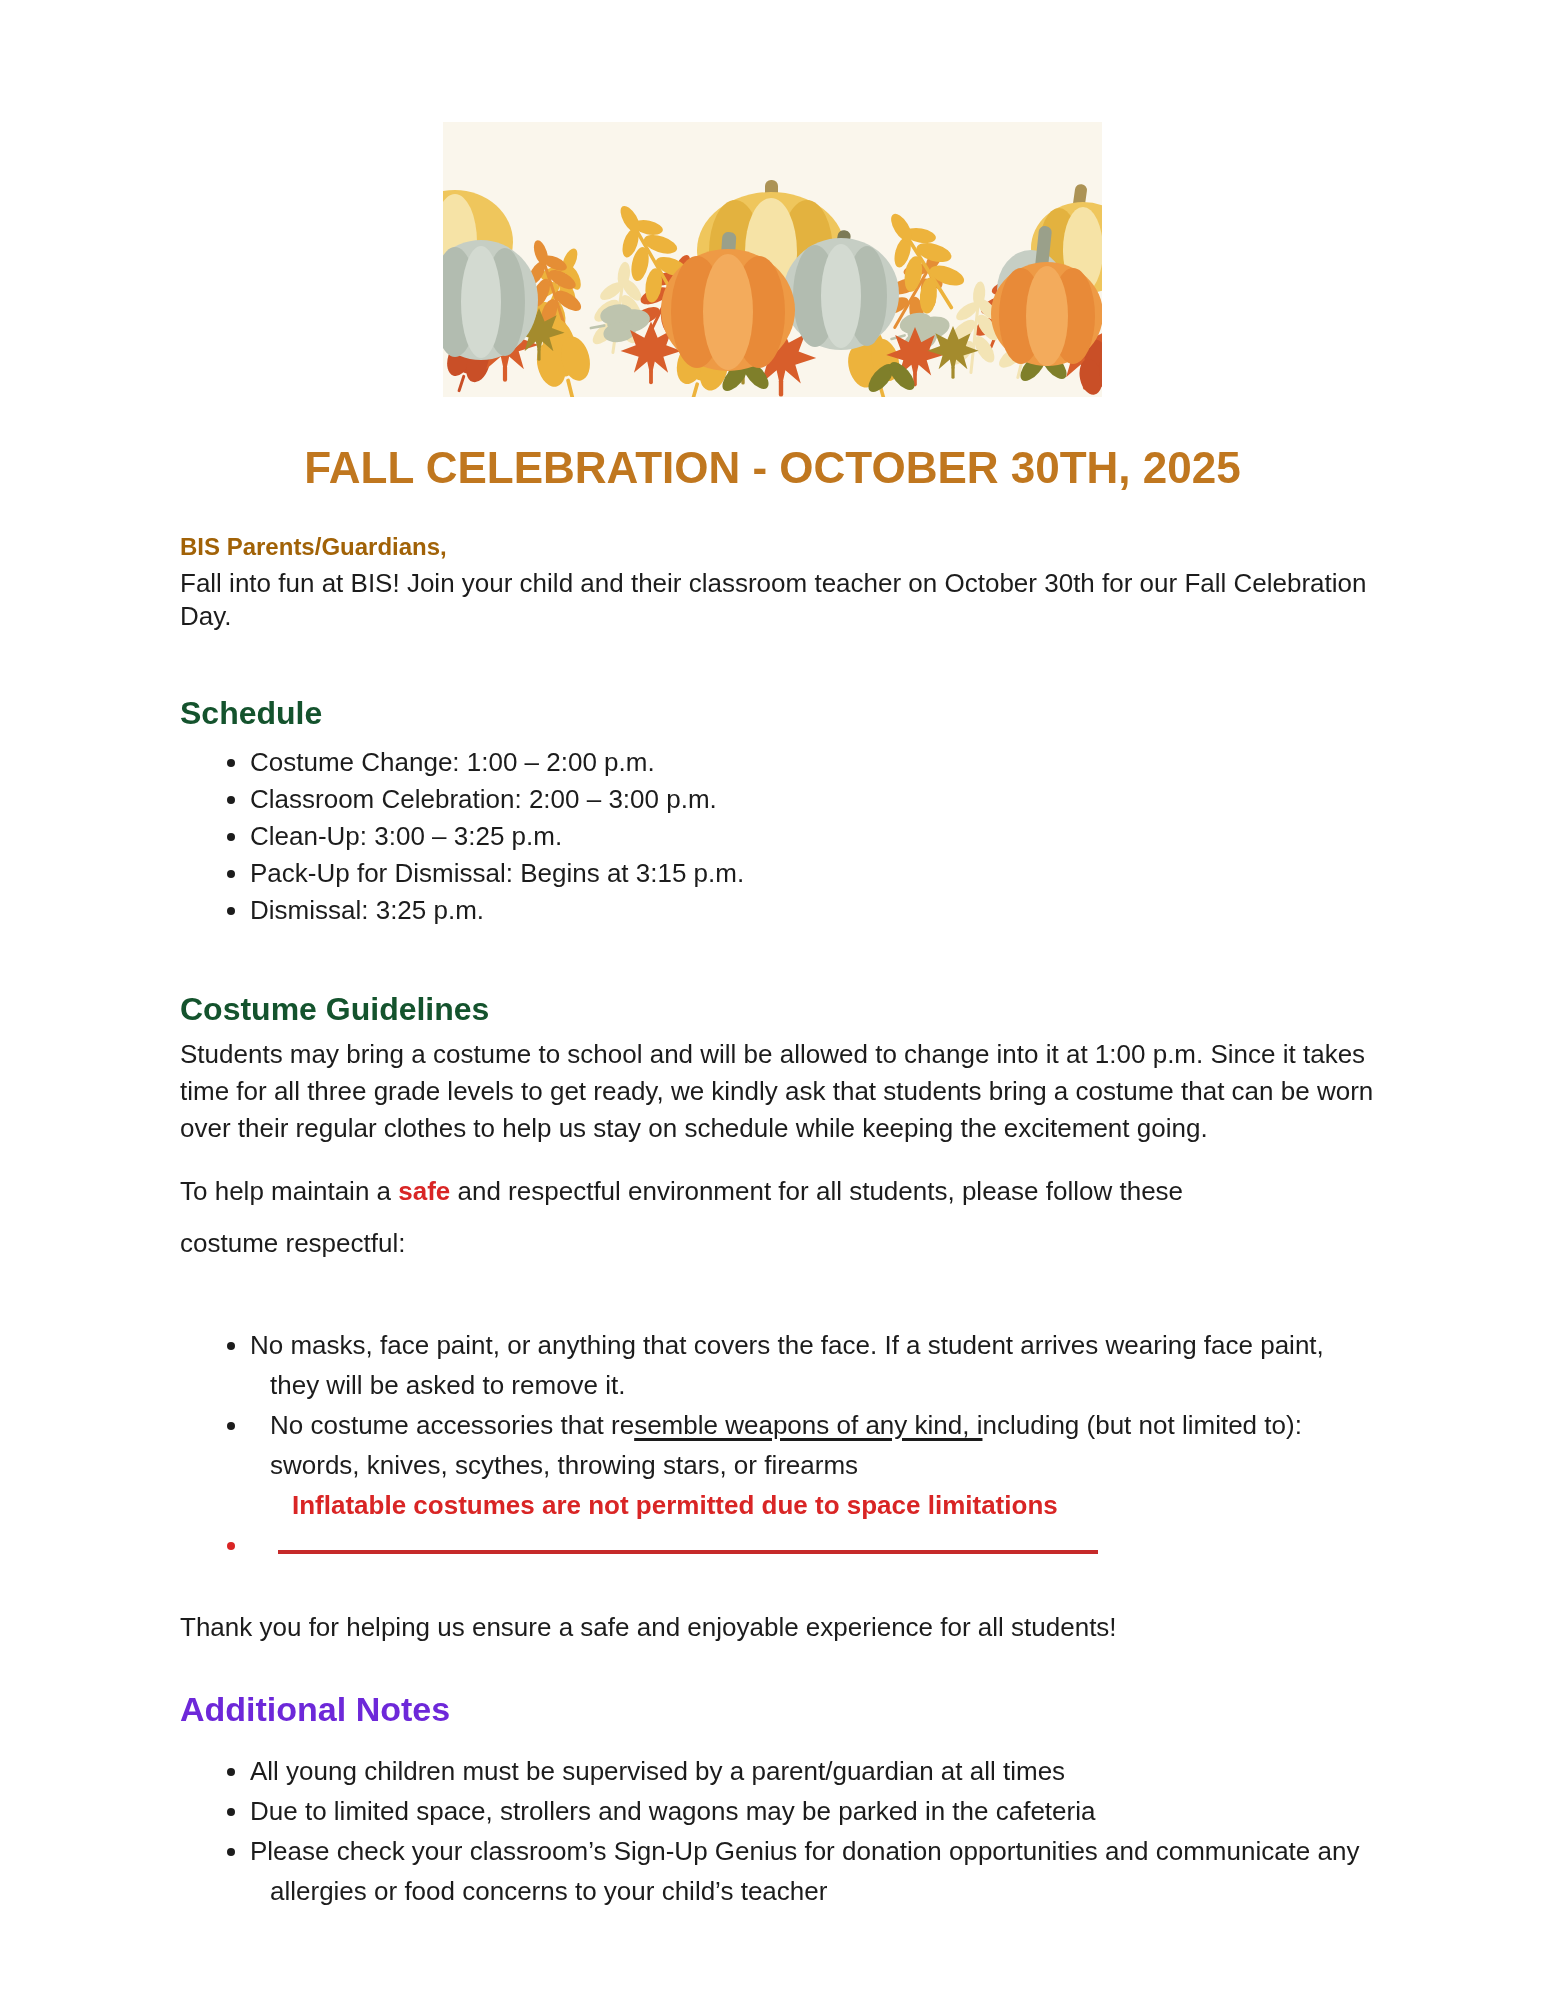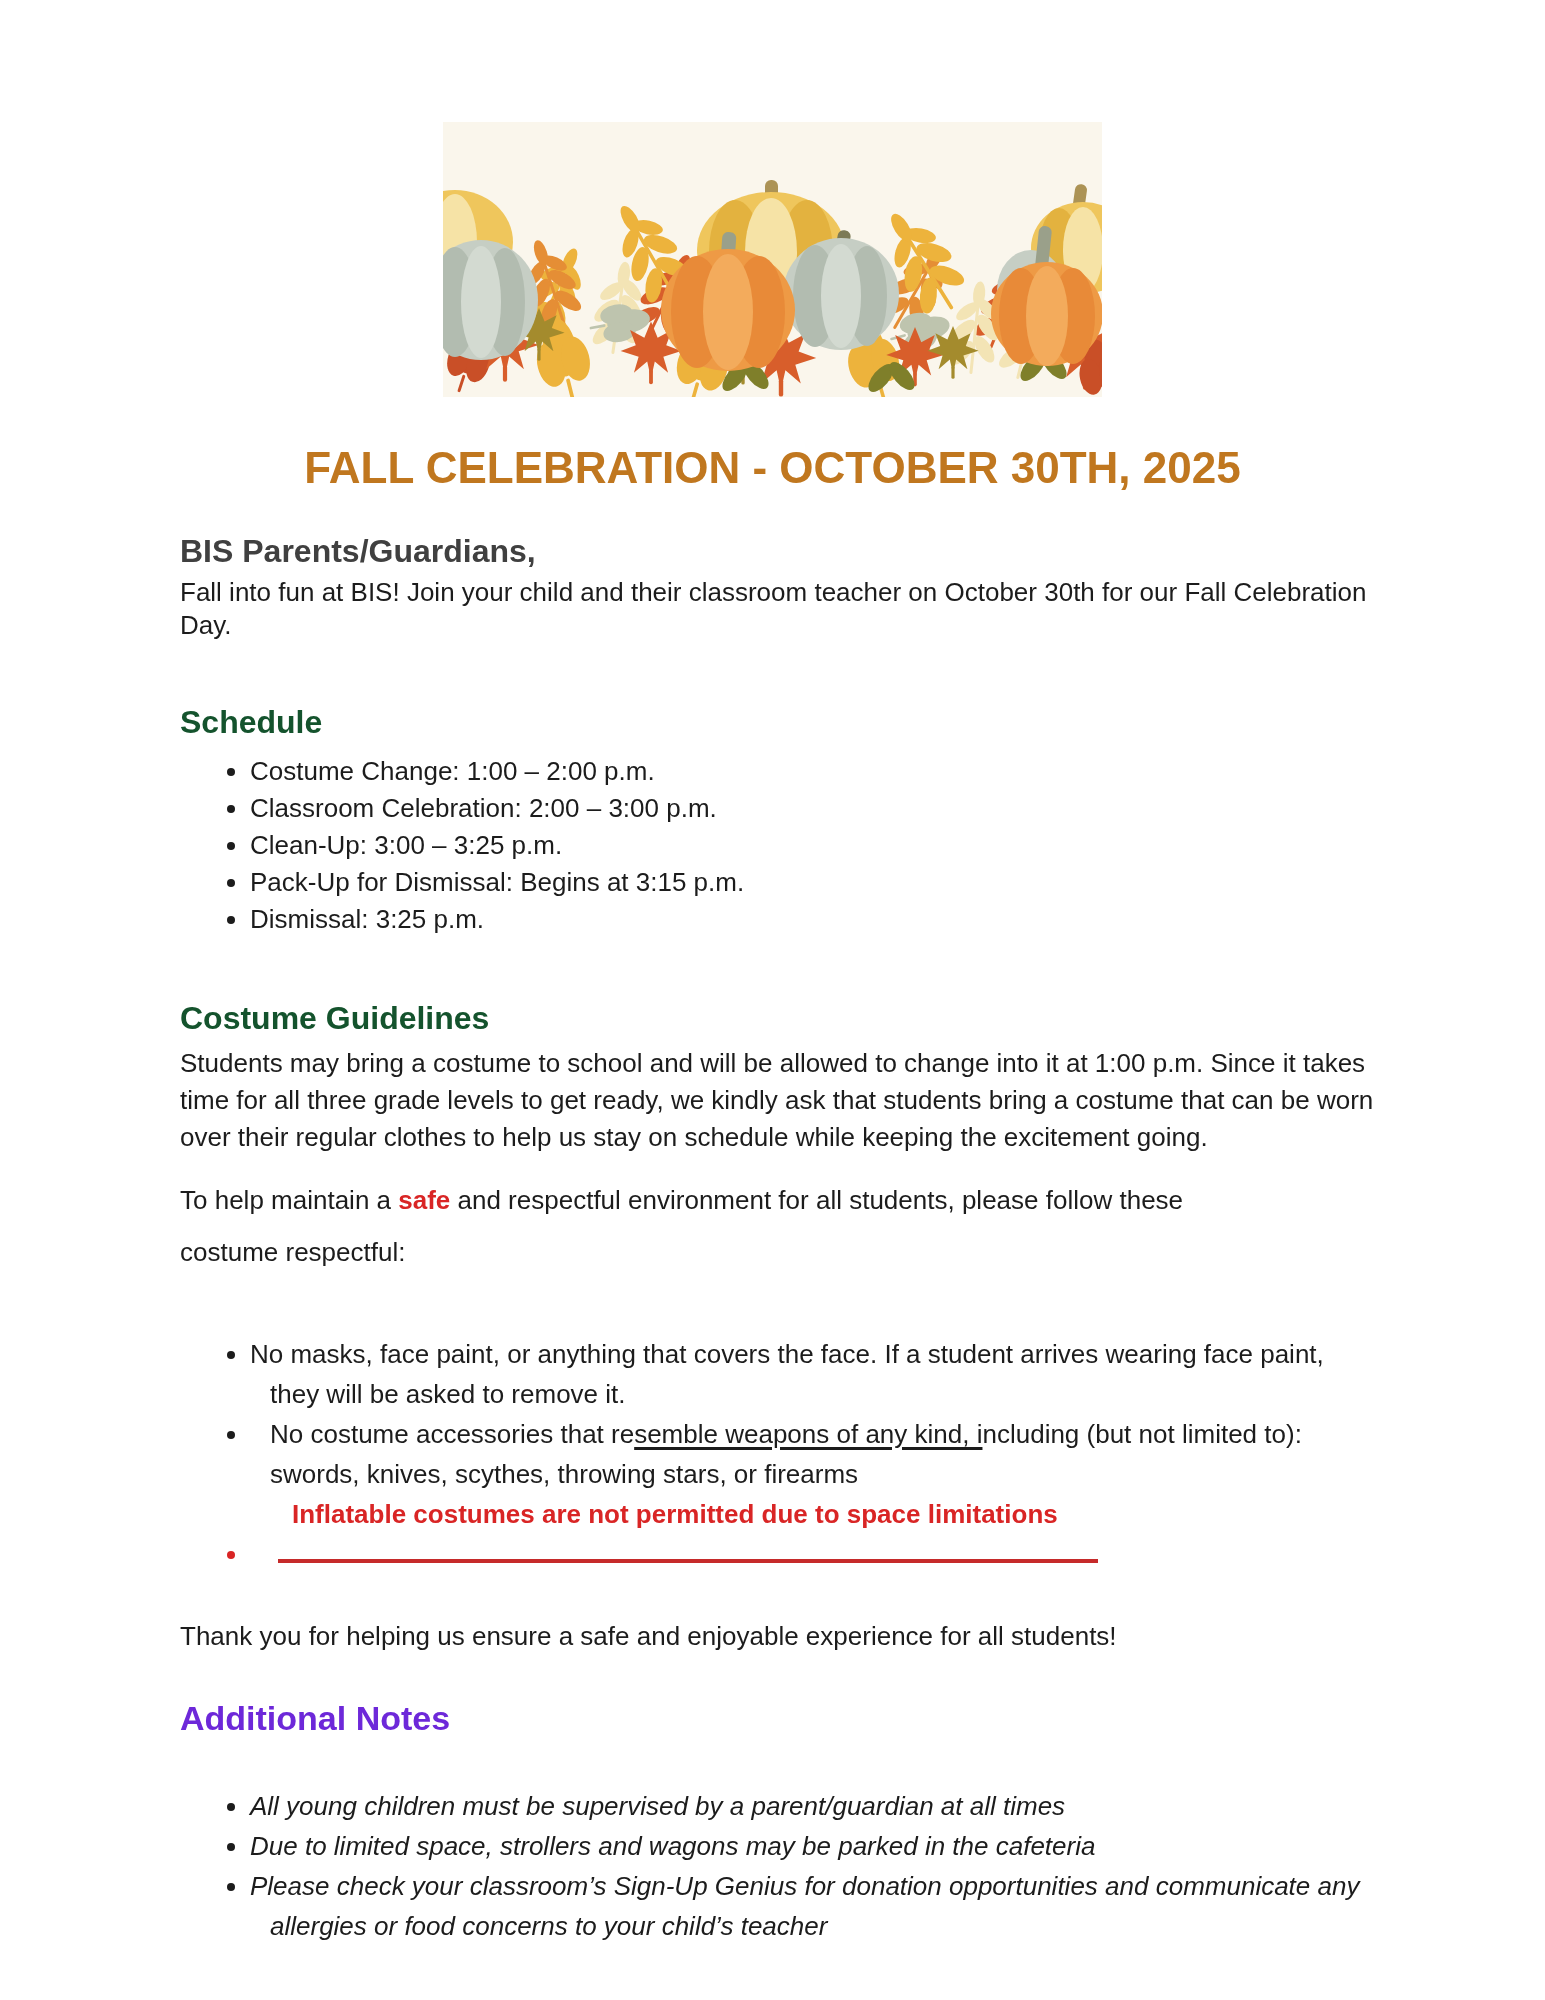--- a/index.html
+++ b/index.html
@@ -22,39 +22,39 @@
   .doc-title {
     margin:46px 0 0 0;
     text-align:center;
     font-size:44px;
     font-weight:bold;
     color:#c0771f;
     letter-spacing:0px;
   }
 
   
-  .greeting { margin:40px 0 0 0; font-size:32px; font-weight:bold; color:#404040; }
+  .greeting { margin:40px 0 0 0; font-size:24px; font-weight:bold; color:#a16207; }
   .section-h { margin:62px 0 0 0; font-size:32px; font-weight:bold; color:#14532d; }
   .notes-h  { margin:46px 0 0 0; font-size:34px; font-weight:bold; color:#6d28d9; }
 
   p { margin:0; }
   .intro { margin-top:6px; line-height:33px; }
   .body-par { margin-top:8px; line-height:37px; }
   .follow { margin-top:18px; line-height:52px; }
   .follow .line2 { display:block; text-indent:0; }
   .thanks { margin-top:46px; line-height:33px; }
 
   
   ul { margin:0; padding:0 0 0 70px; list-style:disc; }
   li { padding-left:20px; text-indent:-20px; }
   ul.schedule { margin-top:12px; }
   ul.schedule li { line-height:37px; }
   ul.guidelines { margin-top:56px; }
   ul.guidelines li { line-height:40px; }
-  ul.notes { margin-top:48px;font-style:italic; }
+  ul.notes { margin-top:22px; }
   ul.notes li { line-height:40px; }
 
   .red { color:#d92525; }
   .bold { font-weight:bold;text-align:center; }
   .useg { text-decoration:underline; text-decoration-thickness:3px; text-underline-offset:4px; }
   .warning {
     display:block;
     color:#d92525;
     font-weight:bold;
     text-indent:0;

